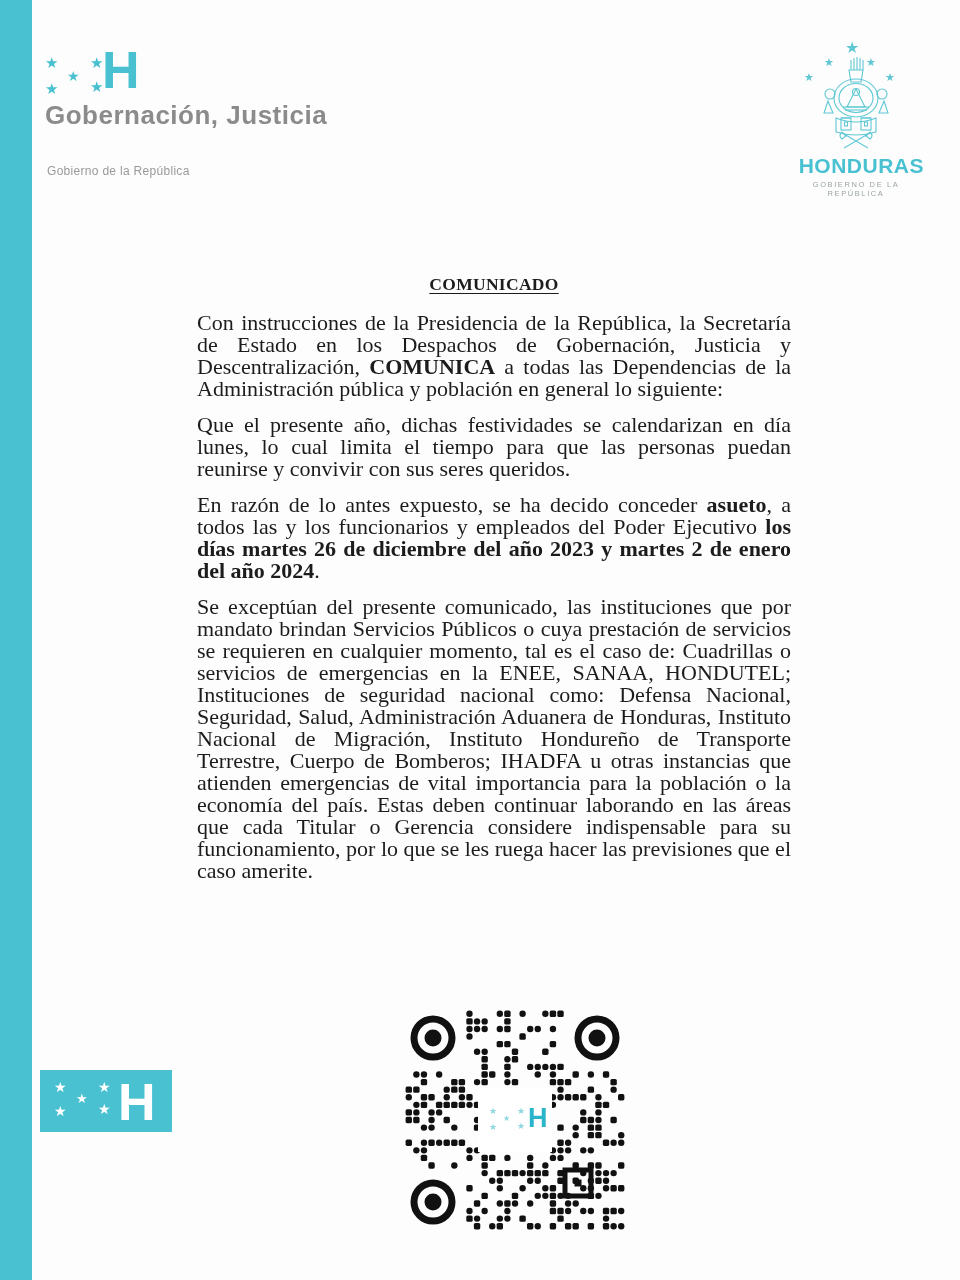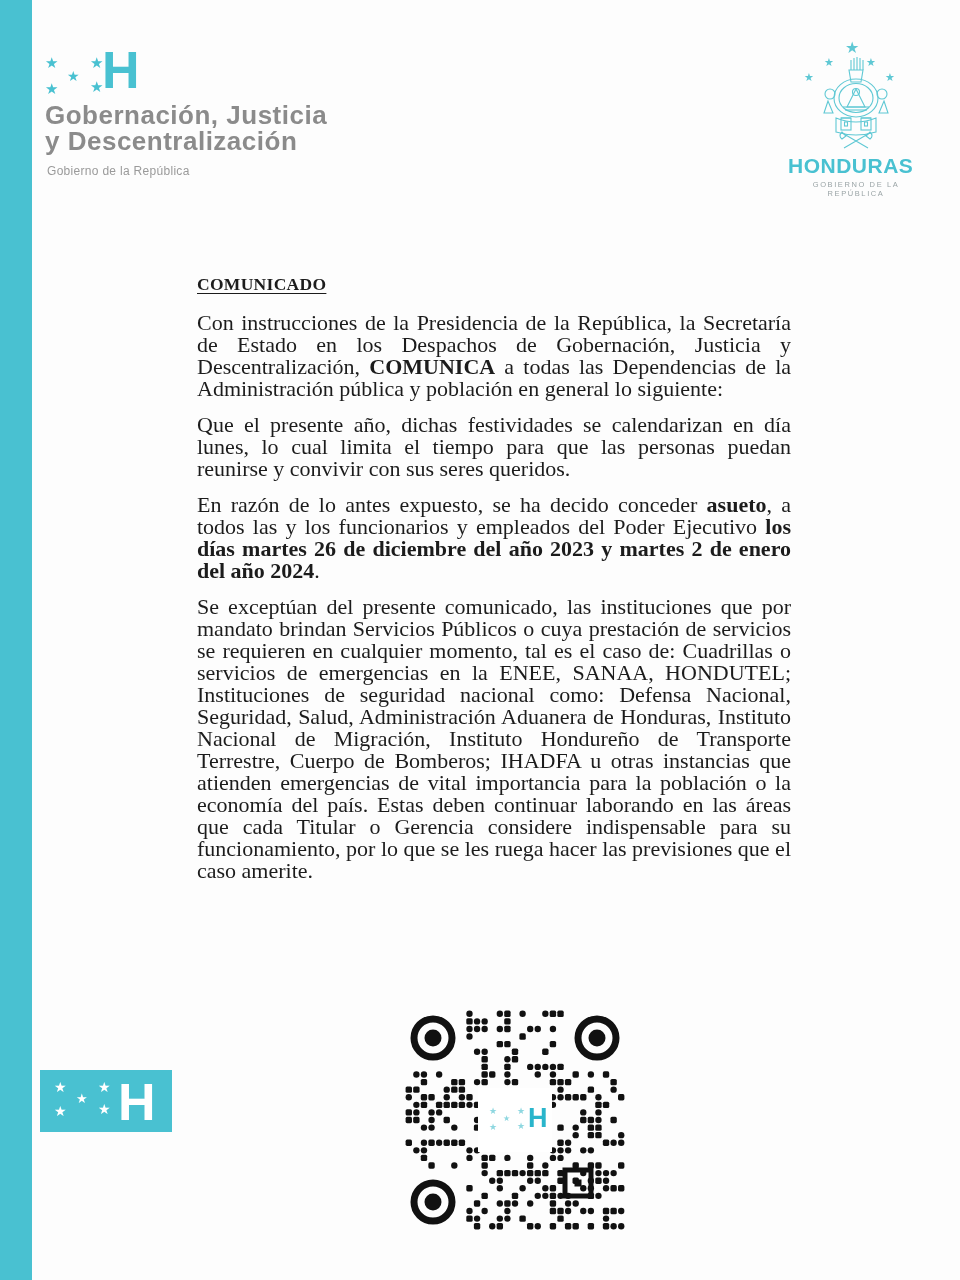--- a/index.html
+++ b/index.html
@@ -33,32 +33,32 @@
   
   .logo-right{position:absolute;left:788px;top:28px;width:136px;height:170px;}
   .logo-right .star{color:var(--teal-light);}
   .logo-right .sb{left:57px;top:12px;font-size:16px;}
   .logo-right .sl1{left:36px;top:29px;font-size:11px;}
   .logo-right .sr1{left:78px;top:29px;font-size:11px;}
   .logo-right .sl2{left:16px;top:44px;font-size:11px;}
   .logo-right .sr2{left:97px;top:44px;font-size:11px;}
   .coat{position:absolute;left:28px;top:28px;}
   .honduras-name{
-    position:absolute;left:0;top:126px;width:136px;text-align:left;
+    position:absolute;left:0;top:126px;width:136px;text-align:right;
     font-family:"Liberation Sans",sans-serif;font-weight:800;font-size:21px;
     color:var(--teal);letter-spacing:.5px;
   }
   .honduras-sub{
     position:absolute;left:0;top:152px;width:136px;text-align:center;
     font-family:"Liberation Sans",sans-serif;font-size:7.5px;color:#9aa4a6;letter-spacing:1.6px;
   }
   
   .doc{position:absolute;left:197px;top:274px;width:594px;color:#1c1c1c;}
   .doc-title{
-    font-weight:700;font-size:17.5px;margin:0 0 17px 0;
+    text-align:center;font-weight:700;font-size:17.5px;margin:0 0 17px 0;
     text-decoration:underline;text-underline-offset:3px;letter-spacing:.3px;font-family:Liberation Serif, serif;
   }
   .doc p{
     margin:0 0 14px 0;font-size:22px;line-height:22px;text-align:justify;
   }
   
   .qr-wrap{position:absolute;left:405px;top:1010px;width:220px;height:220px;}
   .qr-center{
     position:absolute;left:73px;top:78px;width:74px;height:64px;background:#fff;
   }
@@ -94,21 +94,20 @@
 
   <div class="logo-left">
     <span class="star s1">★</span>
     <span class="star s2">★</span>
     <span class="star s3">★</span>
     <span class="star s4">★</span>
     <span class="star s5">★</span>
     <span class="h-letter">H</span>
     <div class="gob-title">
       <div>Gobernación, Justicia</div>
-      <div>y Descentralización</div>
     </div>
     <div class="gob-sub">Gobierno de la República</div>
   </div>
 
   <div class="logo-right">
     <span class="star sb">★</span>
     <span class="star sl1">★</span>
     <span class="star sr1">★</span>
     <span class="star sl2">★</span>
     <span class="star sr2">★</span>

